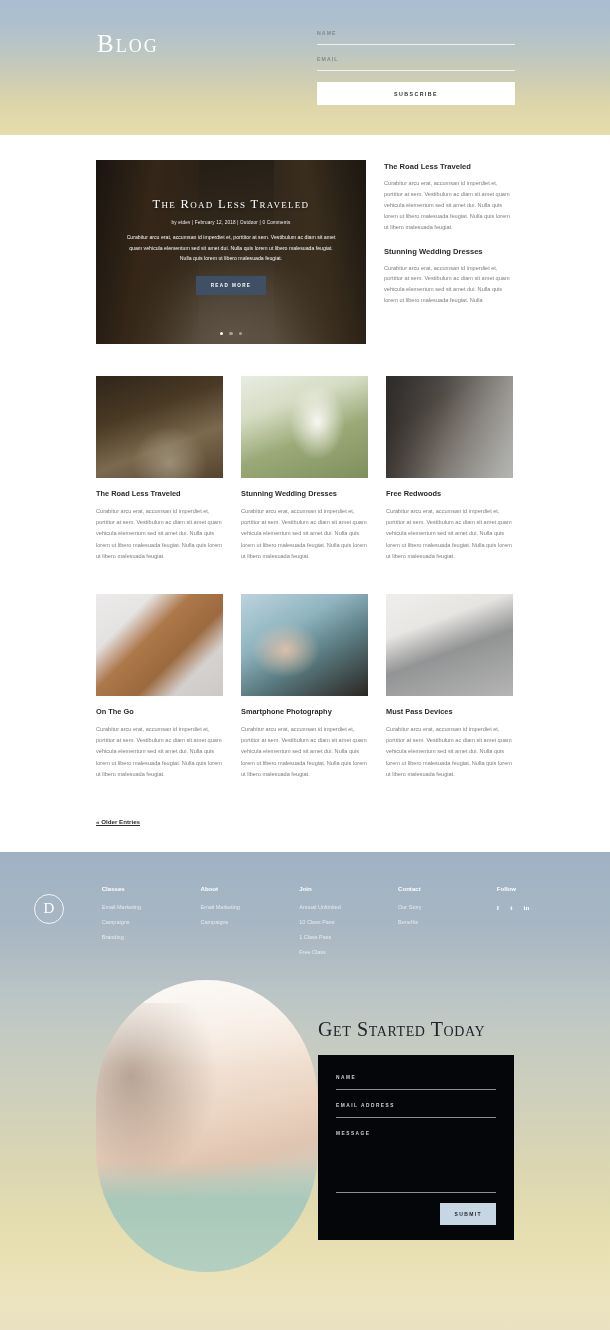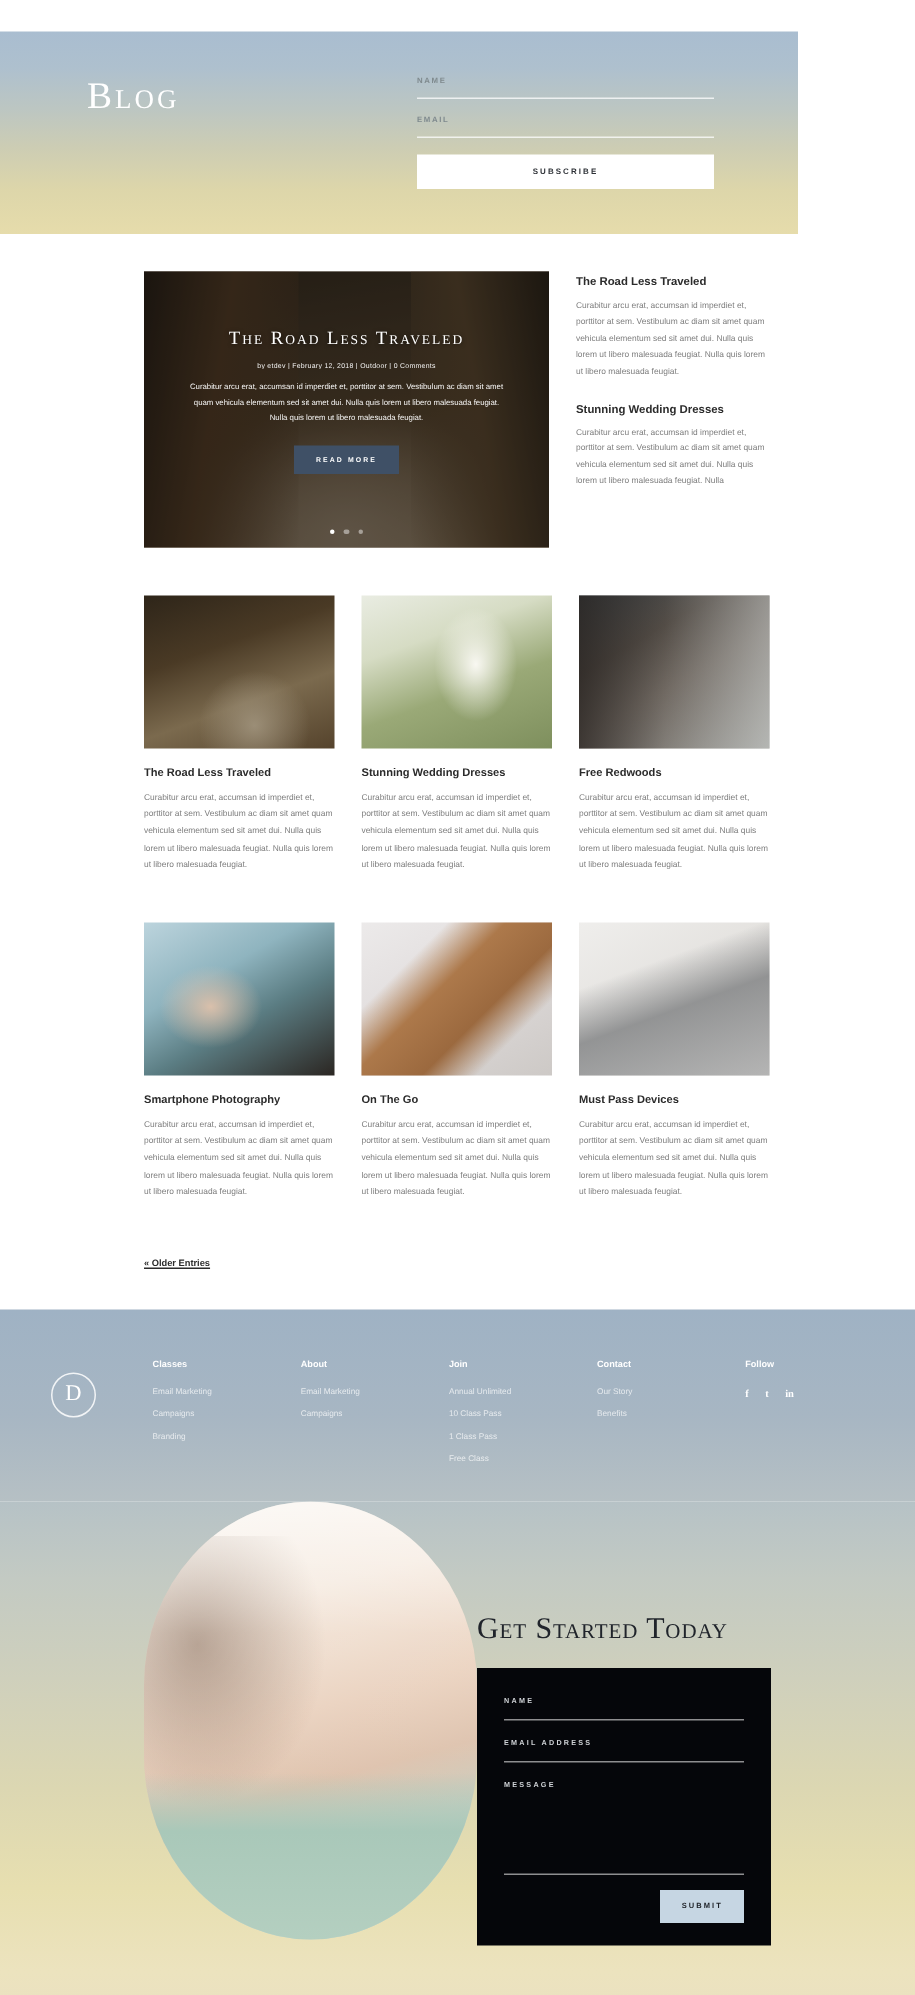--- a/index.html
+++ b/index.html
@@ -7,26 +7,25 @@
   body {
     font-family: "Liberation Sans", sans-serif;
     background:#ffffff;
     color:#333;
     overflow:hidden;
   }
   .page { position:relative; width:610px; height:1330px; }
 
   
   .hero {
-    position:relative; height:135px; width:532px;
+    position:relative; height:135px; width:610px;
     background: linear-gradient(to bottom,
         #a9bdd0 0%, #aec0ce 18%, #bcc6c2 38%,
         #cdcdb3 58%, #ddd6aa 78%, #e6dcab 100%);
     overflow:hidden;
-    margin-top:21px;
   }
   .hero-inner { position:relative; width:420px; margin:0 auto; height:100%; }
   .hero-title {
     position:absolute; left:2px; top:30px;
     font-family:"Liberation Serif", serif;
     font-size:25px; letter-spacing:2px;
     color:#ffffff; font-weight:400;
     font-variant: small-caps;
   }
   .hero-form { position:absolute; right:0px; top:30px; width:198px; }
@@ -163,21 +162,21 @@
     background:radial-gradient(ellipse at 40% 40%, rgba(110,80,60,.55), rgba(200,170,150,0) 70%);
   }
   .cta-photo::after{
     content:""; position:absolute; left:0; bottom:0; width:100%; height:38%;
     background:linear-gradient(to bottom, rgba(168,198,184,0) 0%, #a9c8b9 35%, #b4cfc0 100%);
   }
   .cta-photo-veil{
     position:absolute; inset:0;
     background:linear-gradient(to bottom, rgba(255,255,255,.62) 0%, rgba(255,255,255,.18) 30%, rgba(255,255,255,.10) 65%, rgba(255,255,255,.30) 100%);
   }
-  .cta-right { position:absolute; left:318px; top:38px; width:196px;margin-top:36px; }
+  .cta-right { position:absolute; left:318px; top:38px; width:196px; }
   .cta-title {
     font-family:"Liberation Serif", serif;
     font-size:20px; font-variant:small-caps; letter-spacing:.6px;
     color:#20242b; margin-bottom:14px;
   }
   .cta-form { background:#05060a; padding:20px 18px 15px 18px; min-height:158px; position:relative; }
   .cf-field { margin-bottom:13px; }
   .cf-label {
     font-size:4.8px; letter-spacing:1.5px; font-weight:700;
     color:#cfd2d6; text-transform:uppercase; display:block; padding-bottom:9px;
@@ -261,27 +260,27 @@
         </div>
         <div class="card">
           <div class="card-img img-redwoods"></div>
           <div class="card-title">Free Redwoods</div>
           <div class="card-text">Curabitur arcu erat, accumsan id imperdiet et, porttitor at sem. Vestibulum ac diam sit amet quam vehicula elementum sed sit amet dui. Nulla quis lorem ut libero malesuada feugiat. Nulla quis lorem ut libero malesuada feugiat.</div>
         </div>
       </div>
 
       <div class="grid">
         <div class="card">
+          <div class="card-img img-onthego"></div>
+          <div class="card-title">On The Go</div>
+          <div class="card-text">Curabitur arcu erat, accumsan id imperdiet et, porttitor at sem. Vestibulum ac diam sit amet quam vehicula elementum sed sit amet dui. Nulla quis lorem ut libero malesuada feugiat. Nulla quis lorem ut libero malesuada feugiat.</div>
+        </div>
+        <div class="card">
           <div class="card-img img-phone"></div>
           <div class="card-title">Smartphone Photography</div>
-          <div class="card-text">Curabitur arcu erat, accumsan id imperdiet et, porttitor at sem. Vestibulum ac diam sit amet quam vehicula elementum sed sit amet dui. Nulla quis lorem ut libero malesuada feugiat. Nulla quis lorem ut libero malesuada feugiat.</div>
-        </div>
-        <div class="card">
-          <div class="card-img img-onthego"></div>
-          <div class="card-title">On The Go</div>
           <div class="card-text">Curabitur arcu erat, accumsan id imperdiet et, porttitor at sem. Vestibulum ac diam sit amet quam vehicula elementum sed sit amet dui. Nulla quis lorem ut libero malesuada feugiat. Nulla quis lorem ut libero malesuada feugiat.</div>
         </div>
         <div class="card">
           <div class="card-img img-devices"></div>
           <div class="card-title">Must Pass Devices</div>
           <div class="card-text">Curabitur arcu erat, accumsan id imperdiet et, porttitor at sem. Vestibulum ac diam sit amet quam vehicula elementum sed sit amet dui. Nulla quis lorem ut libero malesuada feugiat. Nulla quis lorem ut libero malesuada feugiat.</div>
         </div>
       </div>
 
       <div class="older">

